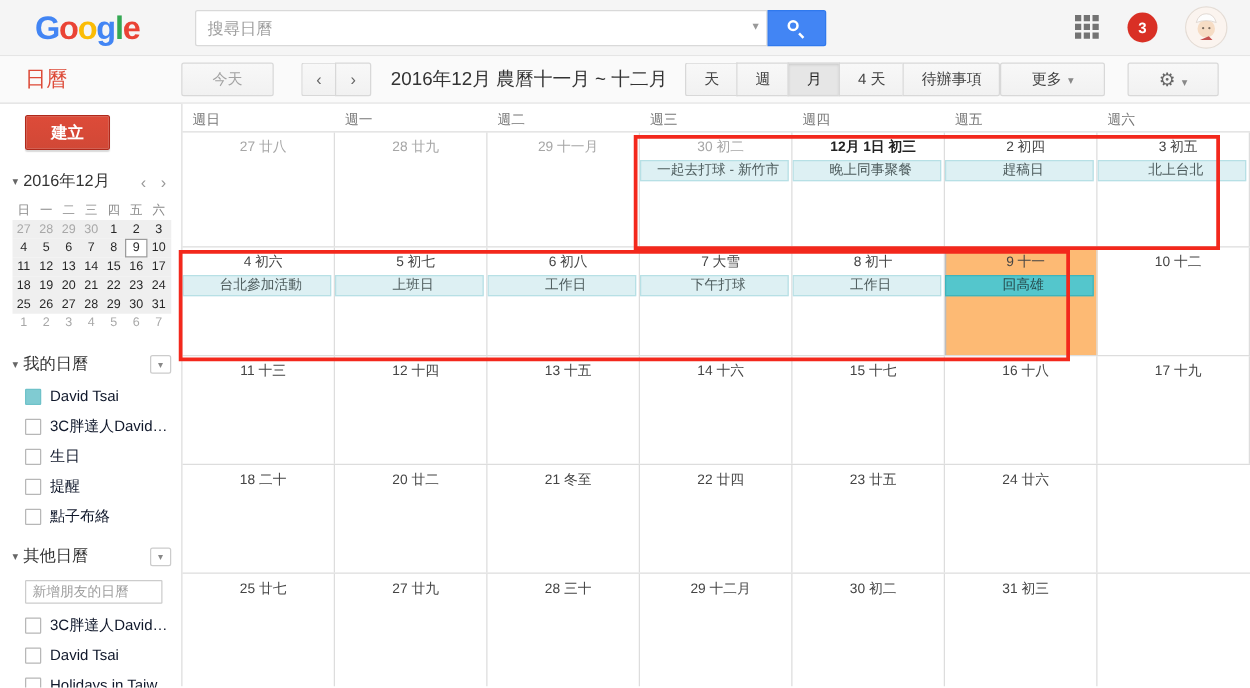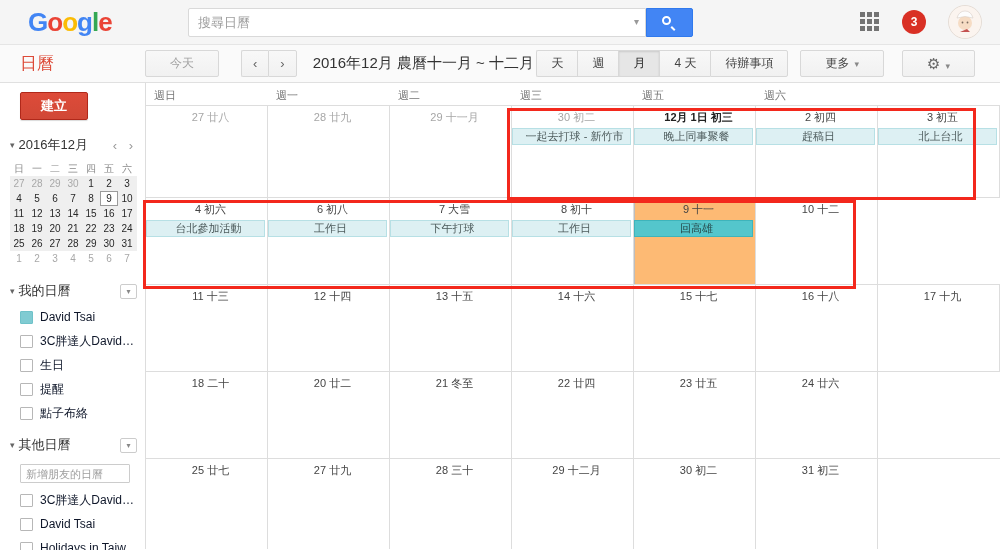--- a/index.html
+++ b/index.html
@@ -5,21 +5,21 @@
   * { margin:0; padding:0; box-sizing:border-box; }
   html,body { width:1000px; height:550px; overflow:hidden; }
   body { font-family:"Liberation Sans","DejaVu Sans",sans-serif; background:#fff; color:#333; }
   .page { position:relative; width:1000px; height:550px; }
 
   
   .topbar { height:45px; background:#f5f5f5; border-bottom:1px solid #e5e5e5; display:flex; align-items:center; }
   .logo { margin-left:28px; font-size:26px; font-weight:bold; letter-spacing:-1px; cursor:pointer; width:118px; }
   .search { display:flex; align-items:center; margin-left:10px; }
   .search-input-wrap { position:relative; }
-  .search-input { width:458px; height:29px; border:1px solid #d9d9d9; border-radius:2px 0 0 2px; padding:0 22px 0 9px; font-size:13px; background:#fff; outline:none; font-family:inherit;margin-left:32px; }
+  .search-input { width:458px; height:29px; border:1px solid #d9d9d9; border-radius:2px 0 0 2px; padding:0 22px 0 9px; font-size:13px; background:#fff; outline:none; font-family:inherit; }
   .search-input::placeholder { color:#9e9e9e; }
   .search-dd { position:absolute; right:7px; top:8px; font-size:10px; color:#999; cursor:pointer; }
   .search-btn { width:47px; height:29px; background:var(--search_blue,#4285f4); border:1px solid #3079ed; border-radius:0 2px 2px 0; cursor:pointer; position:relative; }
   .mag { position:absolute; left:15px; top:7px; width:9px; height:9px; border:2px solid #fff; border-radius:50%; }
   .mag::after { content:""; position:absolute; width:2px; height:5px; background:#fff; left:8px; top:8px; transform:rotate(-45deg); }
   .top-right { margin-left:auto; display:flex; align-items:center; margin-right:18px; }
   .apps { width:20px; height:20px; display:grid; grid-template-columns:repeat(3,5px); grid-template-rows:repeat(3,5px); gap:2px; cursor:pointer; margin-right:22px; }
   .apps i { background:#737373; }
   .badge { width:24px; height:24px; border-radius:50%; background:var(--badge_red,#d93025); color:#fff; font-size:12px; font-weight:bold; text-align:center; line-height:24px; cursor:pointer; margin-right:22px; }
   .avatar { width:34px; height:34px; border-radius:50%; overflow:hidden; cursor:pointer; background:#fbf4ef; border:1px solid #e5ddd6; }
@@ -34,21 +34,21 @@
   .nav-group .btn { padding:0 11px; font-size:13px; color:#666; }
   .nav-group .btn:first-child { border-radius:2px 0 0 2px; border-right:none; }
   .nav-group .btn:last-child { border-radius:0 2px 2px 0; }
   .range-title { font-size:15px; font-weight:normal; color:#333; white-space:nowrap; }
   .spacer { flex:1; }
   .view-group { display:flex; }
   .view-group .btn { border-radius:0; border-right:none; padding:0 14px; }
   .view-group .btn:first-child { border-radius:2px 0 0 2px; }
   .view-group .btn:last-child { border-radius:0 2px 2px 0; border-right:1px solid #d8d8d8; }
   .view-group .btn.active { background:#e6e6e6; box-shadow:inset 0 1px 2px rgba(0,0,0,.12); color:#222; }
-  .more-btn { margin-left:12px; }
+  .more-btn { margin-left:0; }
   .gear-btn { margin-left:18px; margin-right:25px; }
   .dd { font-size:9px; color:#888; margin-left:5px; }
   .gear { font-size:15px; color:#666; }
 
   
   .content { display:flex; height:466px; }
   .sidebar { width:145px; flex:0 0 145px; padding-top:9px; position:relative; }
   .main { flex:1; border-left:1px solid #ddd; display:flex; flex-direction:column; background:#fff; }
 
   
@@ -294,20 +294,21 @@
         </div>
 
     </aside>
 
     <main class="main">
       <div class="cal-weekdays" id="weekday-row">
           <div class="wd">週日</div>
           <div class="wd">週一</div>
           <div class="wd">週二</div>
           <div class="wd">週三</div>
+          <div class="wd">週四</div>
           <div class="wd">週五</div>
           <div class="wd">週六</div>
         </div>
       <div id="week-rows" style="display:flex;flex-direction:column;flex:1;">
           <div class="cal-week r0">
             <div class="cal-cell">
               <div class="cdate muted">27 廿八</div>
             </div>
             <div class="cal-cell">
               <div class="cdate muted">28 廿九</div>
@@ -331,20 +332,24 @@
               <div class="cdate">3 初五</div>
               <div class="event">北上台北</div>
             </div>
           </div>
           <div class="cal-week r1">
             <div class="cal-cell">
               <div class="cdate">4 初六</div>
               <div class="event">台北參加活動</div>
             </div>
             <div class="cal-cell">
+              <div class="cdate">5 初七</div>
+              <div class="event">上班日</div>
+            </div>
+            <div class="cal-cell">
               <div class="cdate">6 初八</div>
               <div class="event">工作日</div>
             </div>
             <div class="cal-cell">
               <div class="cdate">7 大雪</div>
               <div class="event">下午打球</div>
             </div>
             <div class="cal-cell">
               <div class="cdate">8 初十</div>
               <div class="event">工作日</div>

